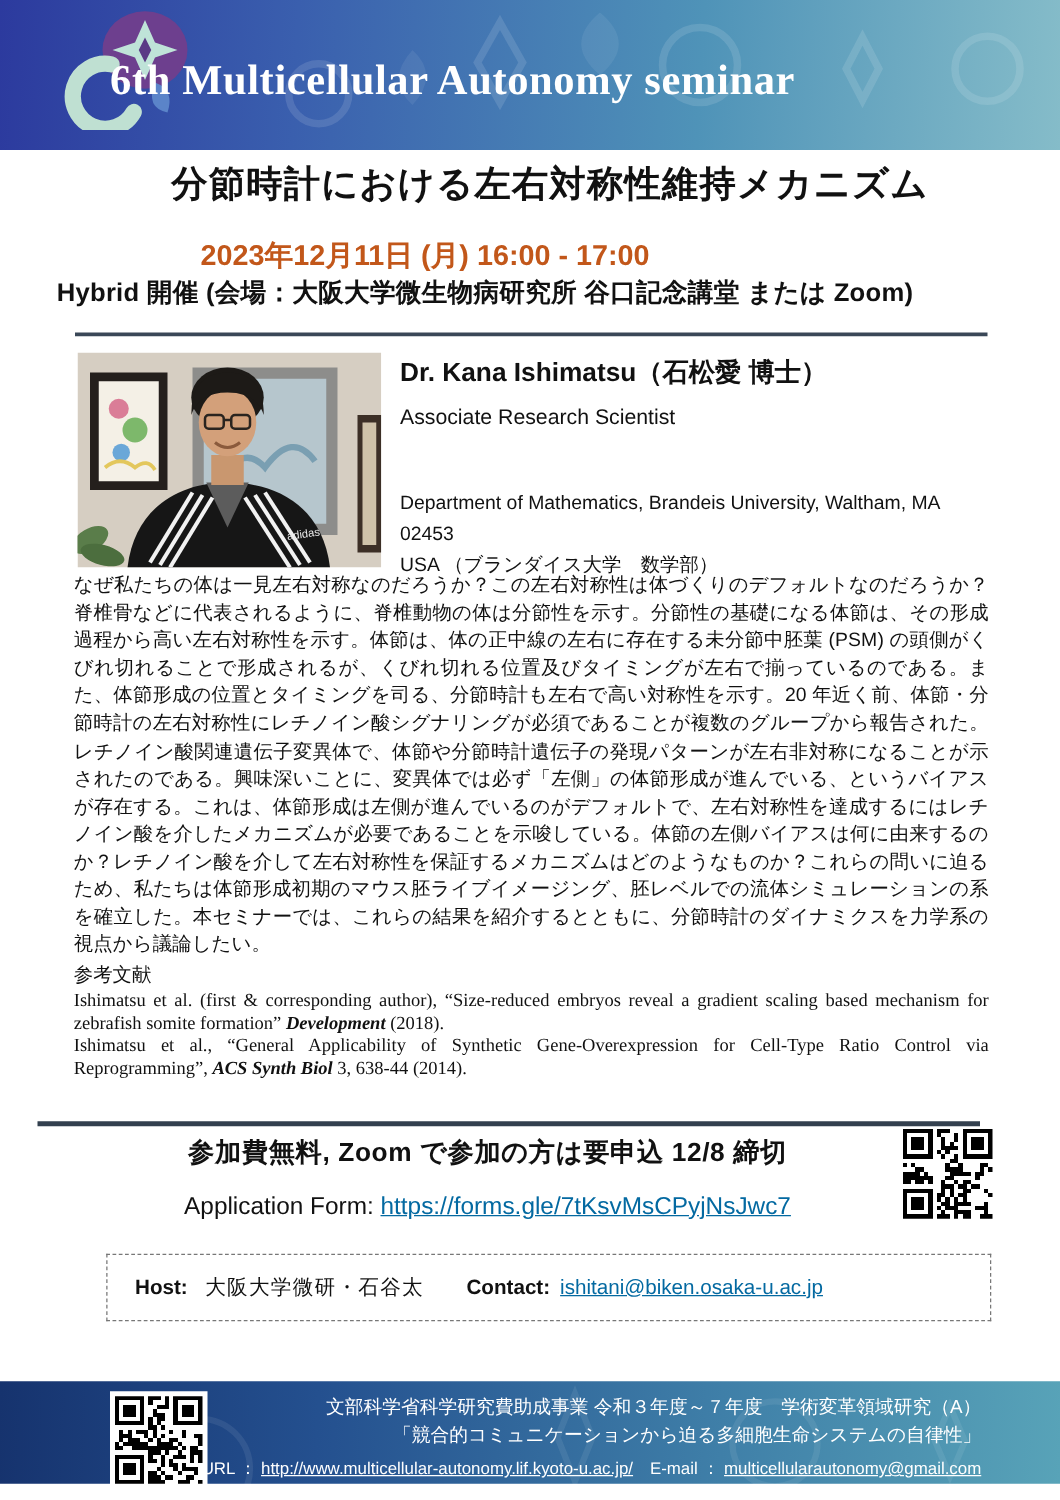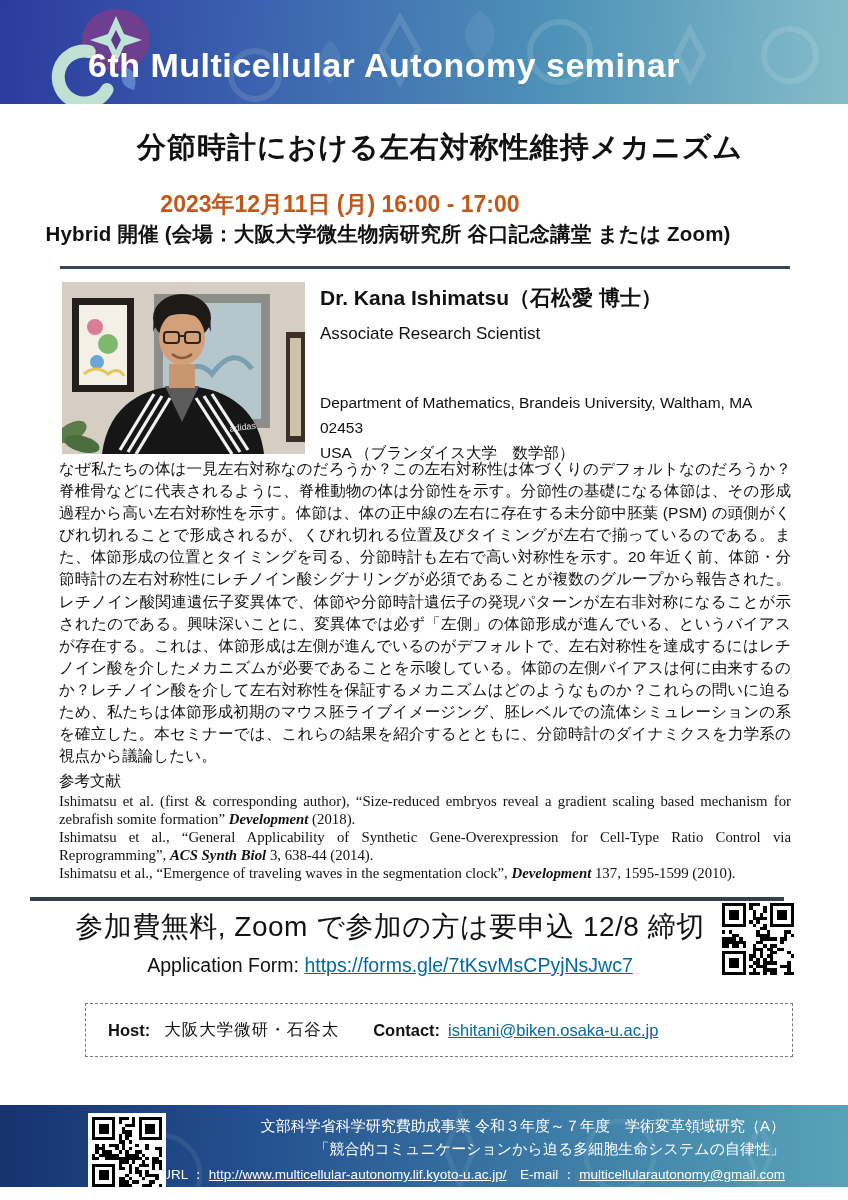--- a/index.html
+++ b/index.html
@@ -4,22 +4,23 @@
 <style>
   html,body{margin:0;padding:0;}
   body{
     width:848px;height:1200px;position:relative;background:#ffffff;
     font-family:"Liberation Sans", sans-serif;color:#111;overflow:hidden;
   }
   .abs{position:absolute;}
 
   
   .banner{
-    top:0;left:0;width:848px;height:104px;
+    top:0;left:0;width:848px;height:120px;
     background:linear-gradient(93deg,#2c3a9e 0%,#3a5fae 28%,#4f93b8 66%,#85bcc9 100%);
+    font-family:Liberation Serif, serif;
   }
   .banner-deco{position:absolute;top:0;left:0;width:848px;height:104px;}
   .banner-logo{position:absolute;left:28px;top:8px;width:135px;height:96px;}
   .banner-title{
     position:absolute;left:88px;top:46px;width:720px;
     color:#ffffff;font-size:34px;font-weight:bold;letter-spacing:.5px;white-space:nowrap;
   }
 
   
   .jp-title{top:128px;left:16px;width:848px;text-align:center;font-size:29px;font-weight:bold;letter-spacing:1px;}
@@ -38,21 +39,21 @@
   
   .abstract-block{left:59px;top:458px;width:732px;}
   .abstract-text{font-size:15.5px;line-height:22.1px;text-align:justify;margin:0;letter-spacing:.1px;}
   .ref-heading{font-size:15.5px;line-height:24px;margin:2px 0 0 0;}
   .refs{font-family:"Liberation Serif", serif;font-size:14.8px;line-height:17.9px;text-align:justify;}
   .refs .journal{font-weight:bold;font-style:italic;}
 
   .rule2{top:897px;left:30px;width:754px;height:4px;background:#33404f;}
 
   
-  .reg-notice{top:908px;left:60px;width:660px;text-align:center;font-size:28px;font-weight:normal;letter-spacing:.5px;}
+  .reg-notice{top:908px;left:60px;width:660px;text-align:center;font-size:21px;font-weight:bold;letter-spacing:.5px;}
   .reg-form{top:954px;left:60px;width:660px;text-align:center;font-size:19.5px;}
   a.link{color:#0369a1;text-decoration:underline;}
   .qr-small{left:722px;top:903px;width:72px;height:72px;background:#fff;}
 
   
   .host-box{
     left:85px;top:1003px;width:684px;height:52px;border:1px dashed #777;
     display:flex;align-items:center;padding-left:22px;font-size:16.5px;
   }
   .host-label,.contact-label{font-weight:bold;}
@@ -154,21 +155,20 @@
   <p class="speaker-dept">Department of Mathematics, Brandeis University, Waltham, MA 02453</p>
   <p class="speaker-usa">USA （ブランダイス大学　数学部）</p>
 </div>
 
 <div class="abs abstract-block">
   <p class="abstract-text">なぜ私たちの体は一見左右対称なのだろうか？この左右対称性は体づくりのデフォルトなのだろうか？脊椎骨などに代表されるように、脊椎動物の体は分節性を示す。分節性の基礎になる体節は、その形成過程から高い左右対称性を示す。体節は、体の正中線の左右に存在する未分節中胚葉 (PSM) の頭側がくびれ切れることで形成されるが、くびれ切れる位置及びタイミングが左右で揃っているのである。また、体節形成の位置とタイミングを司る、分節時計も左右で高い対称性を示す。20 年近く前、体節・分節時計の左右対称性にレチノイン酸シグナリングが必須であることが複数のグループから報告された。レチノイン酸関連遺伝子変異体で、体節や分節時計遺伝子の発現パターンが左右非対称になることが示されたのである。興味深いことに、変異体では必ず「左側」の体節形成が進んでいる、というバイアスが存在する。これは、体節形成は左側が進んでいるのがデフォルトで、左右対称性を達成するにはレチノイン酸を介したメカニズムが必要であることを示唆している。体節の左側バイアスは何に由来するのか？レチノイン酸を介して左右対称性を保証するメカニズムはどのようなものか？これらの問いに迫るため、私たちは体節形成初期のマウス胚ライブイメージング、胚レベルでの流体シミュレーションの系を確立した。本セミナーでは、これらの結果を紹介するとともに、分節時計のダイナミクスを力学系の視点から議論したい。</p>
   <p class="ref-heading">参考文献</p>
   <div class="refs">
     <div><span>Ishimatsu et al. (first &amp; corresponding author), “Size-reduced embryos reveal a gradient scaling based mechanism for zebrafish somite formation” </span><span class="journal">Development</span><span> (2018).</span></div>
     <div><span>Ishimatsu et al., “General Applicability of Synthetic Gene-Overexpression for Cell-Type Ratio Control via Reprogramming”, </span><span class="journal">ACS Synth Biol</span><span> 3, 638-44 (2014).</span></div>
-    <div><span>Ishimatsu et al., “Emergence of traveling waves in the segmentation clock”, </span><span class="journal">Development</span><span> 137, 1595-1599 (2010).</span></div>
   </div>
 </div>
 
 <div class="abs rule2"></div>
 
 <div class="abs reg-notice">参加費無料, Zoom で参加の方は要申込 12/8 締切</div>
 <div class="abs reg-form">
   <span>Application Form: </span><a class="link" href="#">https://forms.gle/7tKsvMsCPyjNsJwc7</a>
 </div>
 <svg class="abs qr-small" viewBox="0 0 21 21" shape-rendering="crispEdges">

